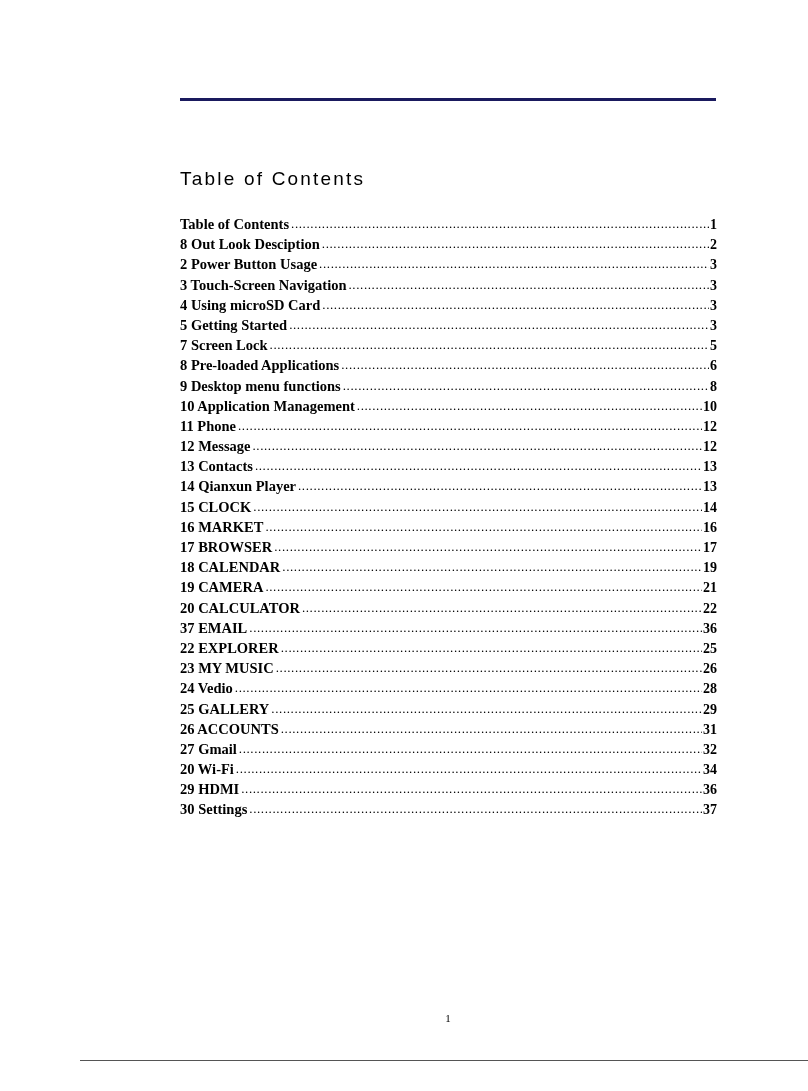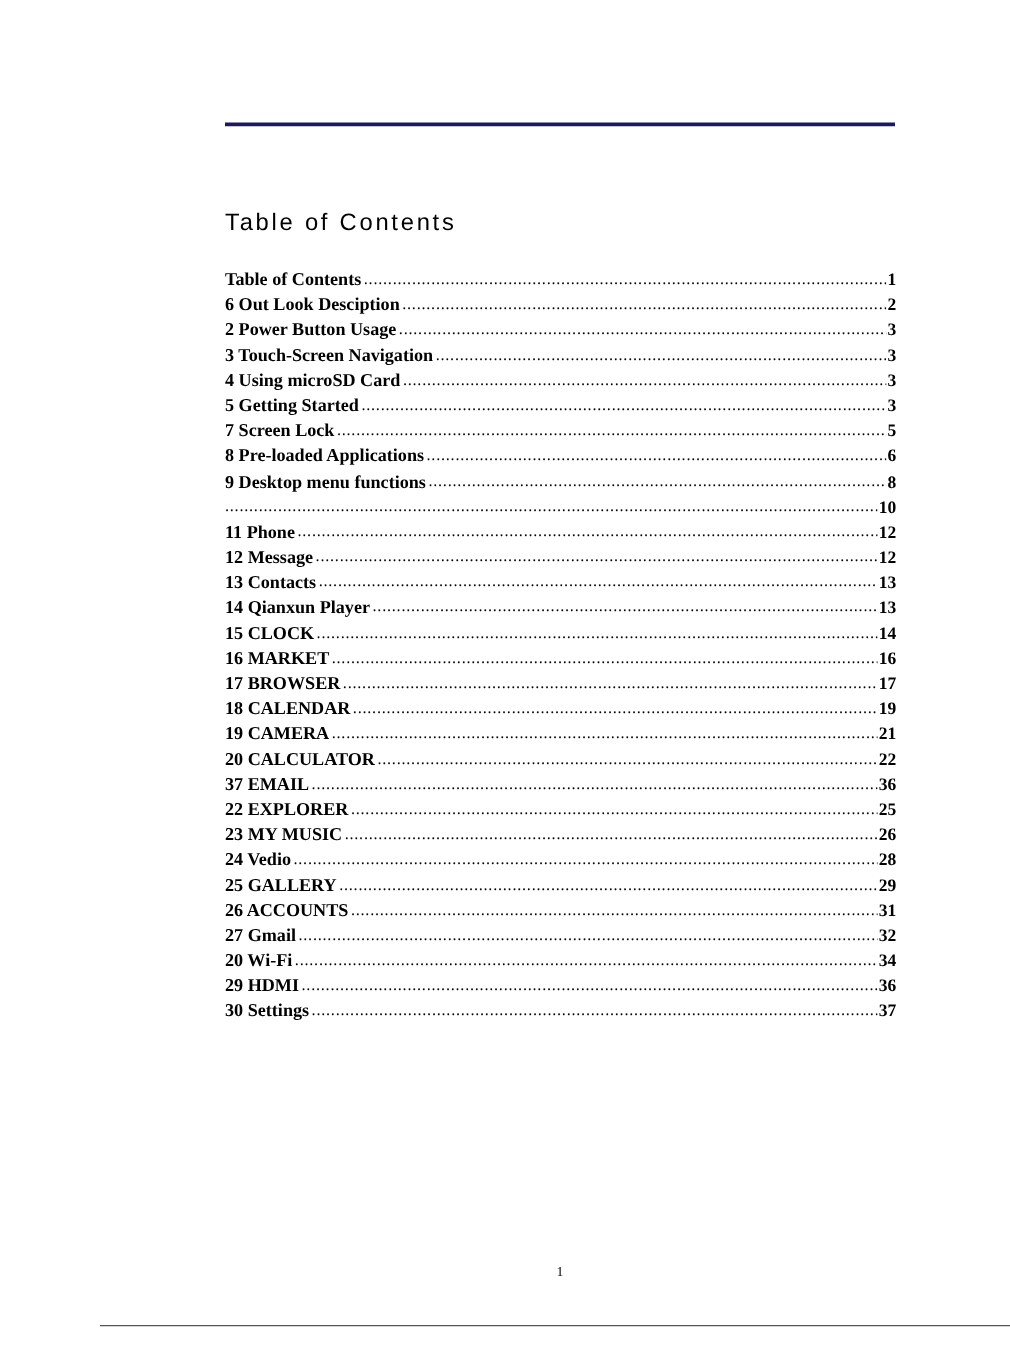--- a/index.html
+++ b/index.html
@@ -111,21 +111,21 @@
 
   <div class="toc-title">Table of Contents</div>
 
   <div class="toc-list">
       <div class="toc-entry">
         <span class="label">Table of Contents</span>
         <span class="dots">...........................................................................................................................................</span>
         <span class="pageno">1</span>
       </div>
       <div class="toc-entry">
-        <span class="label">6 Out Look Desciption</span>
+        <span class="label">8 Out Look Desciption</span>
         <span class="dots">...........................................................................................................................................</span>
         <span class="pageno">2</span>
       </div>
       <div class="toc-entry">
         <span class="label">2 Power Button Usage</span>
         <span class="dots">...........................................................................................................................................</span>
         <span class="pageno">3</span>
       </div>
       <div class="toc-entry">
         <span class="label">3 Touch-Screen Navigation</span>
@@ -151,20 +151,21 @@
         <span class="label">8 Pre-loaded Applications</span>
         <span class="dots">...........................................................................................................................................</span>
         <span class="pageno">6</span>
       </div>
       <div class="toc-entry">
         <span class="label">9 Desktop menu functions</span>
         <span class="dots">...........................................................................................................................................</span>
         <span class="pageno">8</span>
       </div>
       <div class="toc-entry">
+        <span class="label">10 Application Management</span>
         <span class="dots">...........................................................................................................................................</span>
         <span class="pageno">10</span>
       </div>
       <div class="toc-entry">
         <span class="label">11 Phone</span>
         <span class="dots">...........................................................................................................................................</span>
         <span class="pageno">12</span>
       </div>
       <div class="toc-entry">
         <span class="label">12 Message</span>

